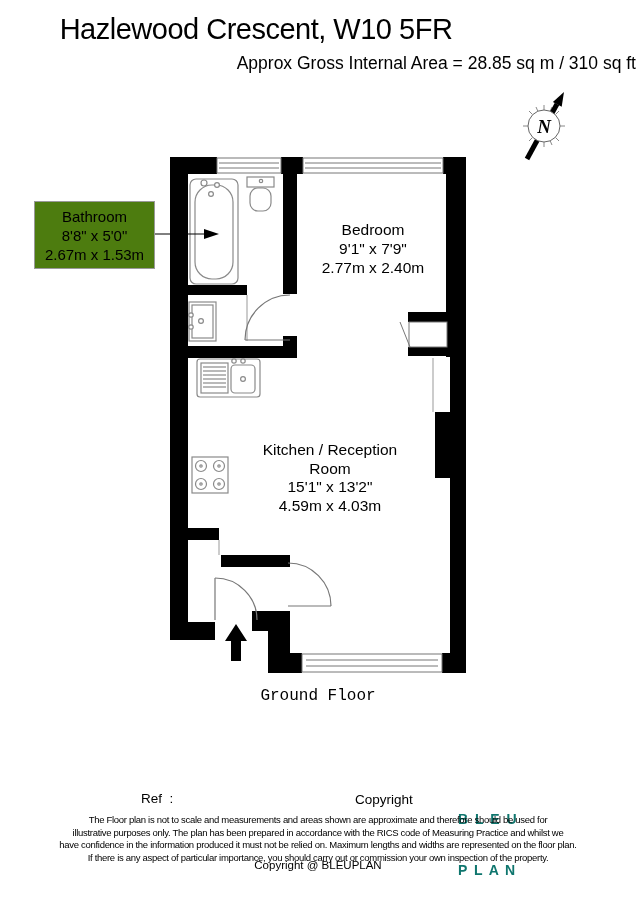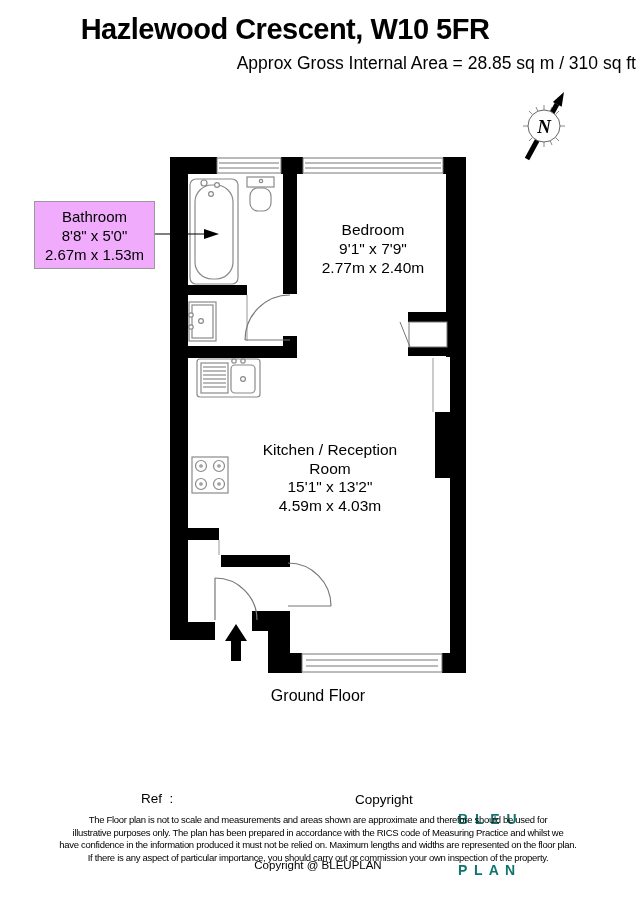--- a/index.html
+++ b/index.html
@@ -1,31 +1,31 @@
 <!DOCTYPE html>
 <html><head>
 <meta charset="utf-8">
 <style>
   html,body{margin:0;padding:0;}
   body{
     width:636px;height:900px;position:relative;background:#fff;
     font-family:"Liberation Sans", sans-serif;color:#000;overflow:hidden;
   }
   .abs{position:absolute;}
-  #title{top:13px;left:0;width:512px;text-align:center;font-size:29px;font-weight:bold;letter-spacing:-0.5px;margin-left:29px;}
+  #title{top:13px;left:0;width:512px;text-align:center;font-size:29px;font-weight:normal;letter-spacing:-0.5px;}
   #subtitle{top:53px;left:0;width:636px;text-align:right;font-size:17.5px;}
   #plan-svg{top:0;left:0;width:636px;height:900px;}
   #bathroom-label{
     top:201px;left:34px;width:119px;height:61px;border:1px solid #999;
-    text-align:center;font-size:15px;line-height:19px;padding-top:5px;background:#f0abfc;
+    text-align:center;font-size:15px;line-height:19px;padding-top:5px;background:#4d7c0f;
   }
   .room-label{text-align:center;font-size:15.5px;line-height:19px;}
   #bedroom-label{top:220px;left:273px;width:200px;}
   #kitchen-label{top:441px;left:230px;width:200px;line-height:18.5px;}
-  #floor-label{top:687px;left:218px;width:200px;text-align:center;font-size:16px;}
+  #floor-label{top:687px;left:218px;width:200px;text-align:center;font-size:16px;font-family:Liberation Mono, monospace;}
   #ref-label{top:791px;left:141px;font-size:13.5px;white-space:pre;}
   #copyright-label{top:792px;left:355px;width:92px;font-size:13.5px;}
   #logo{top:777px;left:458px;font-weight:bold;font-size:14px;letter-spacing:1.5px;line-height:17px;white-space:pre;}
   #disclaimer{top:814px;left:28px;width:580px;text-align:center;font-size:9.5px;line-height:12.7px;letter-spacing:-0.3px;}
   #disclaimer div{white-space:nowrap;}
   #copyright-line{top:859px;left:0;width:636px;text-align:center;font-size:11.5px;}
 </style>
 </head>
 <body>
 

